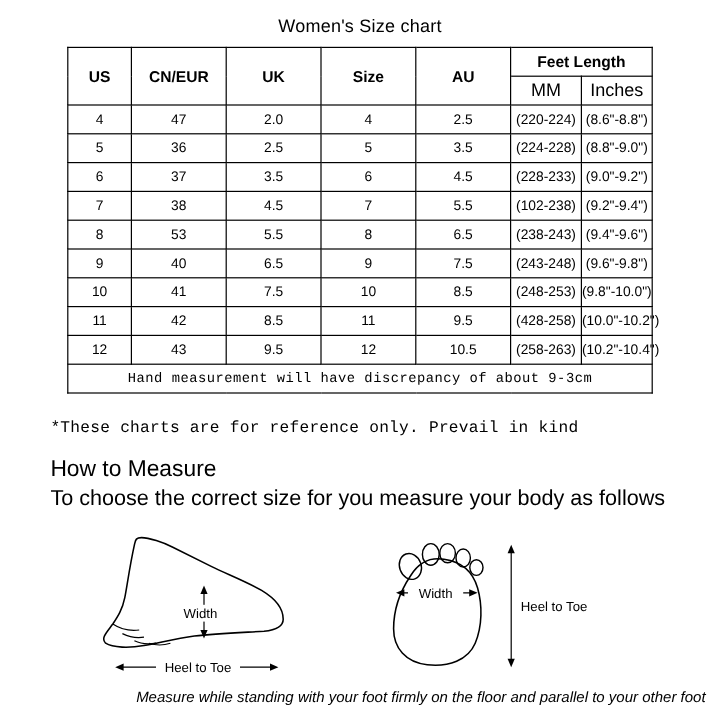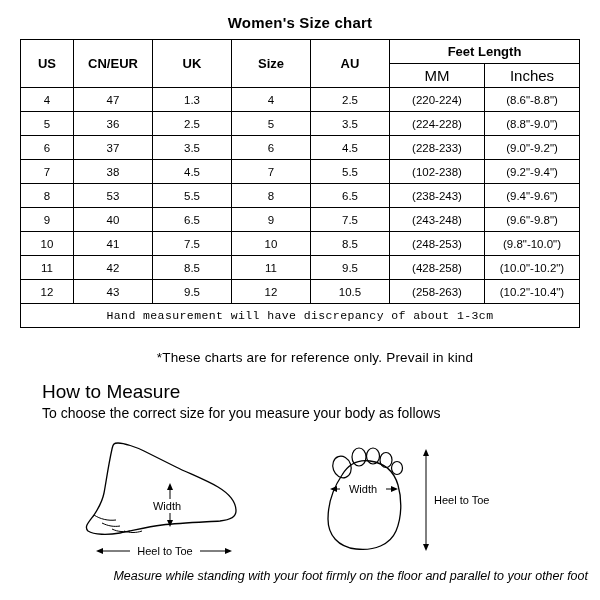--- a/index.html
+++ b/index.html
@@ -17,27 +17,27 @@
   .page {
     width: 600px;
     height: 600px;
     position: relative;
     box-sizing: border-box;
     padding: 10px 12px 0 12px;
   }
   .chart-title {
     text-align: center;
     font-size: 15px;
-    font-weight: bold;
+    font-weight: normal;
     margin: 4px 0 8px 0;
     letter-spacing: 0.2px;
   }
   table.size-table {
     border-collapse: collapse;
-    width: 560px;
+    width: 488px;
     margin: 0 auto;
     table-layout: fixed;
   }
   table.size-table th,
   table.size-table td {
     border: 1px solid #000000;
     text-align: center;
     font-size: 11.5px;
     padding: 0;
     height: 23px;
@@ -51,32 +51,31 @@
     font-weight: normal;
     font-size: 15px;
   }
   td.note-row {
     font-family: "Liberation Mono", monospace;
     font-size: 11.5px;
     letter-spacing: 0.4px;
     height: 30px;
   }
   .ref-note {
-    font-family: Liberation Sans, sans-serif;
+    font-family: Liberation Mono, monospace;
     font-size: 13.5px;
     margin: 22px 0 0 30px;
     letter-spacing: 0.2px;
-    text-align: center;
   }
   .how-title {
     font-size: 19px;
     margin: 16px 0 2px 30px;
   }
   .how-sub {
-    font-size: 14px;
+    font-size: 18px;
     margin: 0 0 0 30px;
   }
   .figures {
     position: relative;
     width: 600px;
     height: 140px;
     margin-top: 6px;
   }
   .figures svg {
     display: block;
@@ -111,21 +110,21 @@
       </tr>
       <tr>
         <th class="sub" style="width:106px">MM</th>
         <th class="sub" style="width:106px">Inches</th>
       </tr>
     </thead>
     <tbody>
       <tr>
         <td>4</td>
         <td>47</td>
-        <td>1.3</td>
+        <td>2.0</td>
         <td>4</td>
         <td>2.5</td>
         <td>(220-224)</td>
         <td>(8.6"-8.8")</td>
       </tr>
       <tr>
         <td>5</td>
         <td>36</td>
         <td>2.5</td>
         <td>5</td>
@@ -190,21 +189,21 @@
       <tr>
         <td>12</td>
         <td>43</td>
         <td>9.5</td>
         <td>12</td>
         <td>10.5</td>
         <td>(258-263)</td>
         <td>(10.2"-10.4")</td>
       </tr>
       <tr>
-        <td class="note-row" colspan="7">Hand measurement will have discrepancy of about 1-3cm</td>
+        <td class="note-row" colspan="7">Hand measurement will have discrepancy of about 9-3cm</td>
       </tr>
     </tbody>
   </table>
 
   <div class="ref-note">*These charts are for reference only. Prevail in kind</div>
 
   <div class="how-title">How to Measure</div>
   <div class="how-sub">To choose the correct size for you measure your body as follows</div>
 
   <div class="figures">

